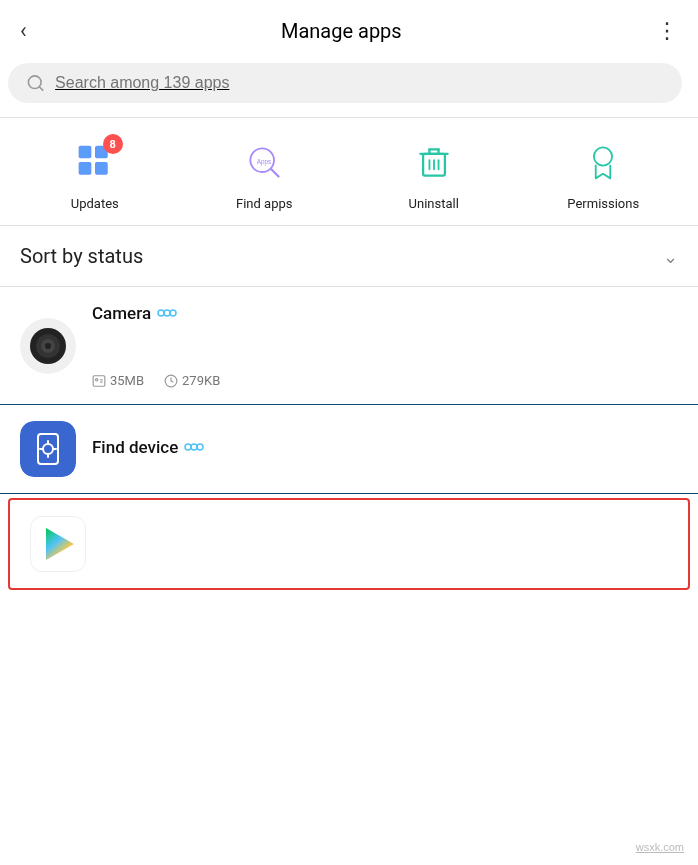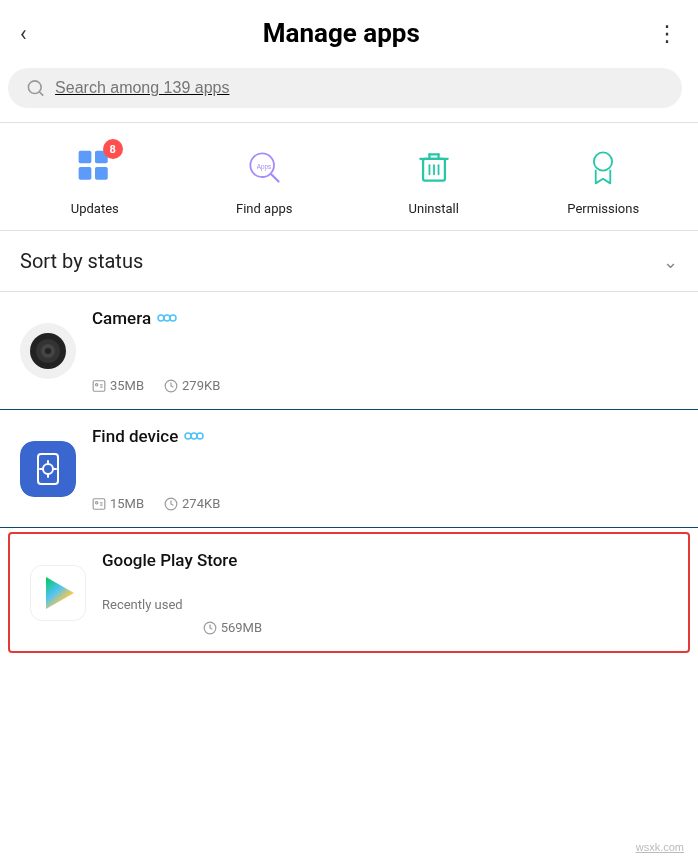--- a/index.html
+++ b/index.html
@@ -13,22 +13,22 @@
 
     
     .header {
       display: flex;
       align-items: center;
       justify-content: space-between;
       padding: 18px 20px 14px 20px;
       background: #fff;
     }
     .header-title {
-      font-size: 26px;
-      font-weight: bold;
+      font-size: 20px;
+      font-weight: normal;
       color: #000;
     }
     .header-icon {
       font-size: 22px;
       color: #333;
       cursor: pointer;
     }
 
     
     .search-bar-wrap {
@@ -359,68 +359,36 @@
       <div class="app-name-row">
         <span class="app-name">Find device</span>
         <span class="dots-indicator">
           <svg width="20" height="12" viewBox="0 0 20 12">
             <circle cx="4" cy="6" r="3" fill="none" stroke="#4fc3f7" stroke-width="1.5"></circle>
             <circle cx="10" cy="6" r="3" fill="none" stroke="#4fc3f7" stroke-width="1.5"></circle>
             <circle cx="16" cy="6" r="3" fill="none" stroke="#4fc3f7" stroke-width="1.5"></circle>
           </svg>
         </span>
       </div>
-      <div class="app-meta">
-        <span class="app-meta-item">
-          <svg width="14" height="14" viewBox="0 0 24 24" fill="none" stroke="#999" stroke-width="2">
-            <rect x="2" y="3" width="20" height="18" rx="2"></rect>
-              <circle cx="8" cy="10" r="2"></circle>
-              <path d="M14 10 h4M14 14 h4M8 14 h.01"></path>
-          </svg>
-          <span>15MB</span>
-        </span>
-        <span class="app-meta-item">
-          <svg width="14" height="14" viewBox="0 0 24 24" fill="none" stroke="#999" stroke-width="2">
-            <circle cx="12" cy="12" r="10"></circle>
-              <polyline points="12 6 12 12 16 14"></polyline>
-          </svg>
-          <span>274KB</span>
-        </span>
-      </div>
     </div>
   </div>
 
   <div class="app-item highlighted">
     <div class="app-icon-wrap" style="border-radius:12px; background:#fff; border:1px solid #eee;">
 
       <svg width="40" height="40" viewBox="0 0 40 40" fill="none">
 
         <polygon points="8,4 36,20 8,36" fill="url(#playGrad)"></polygon>
         <defs>
           <linearGradient id="playGrad" x1="8" y1="4" x2="36" y2="36" gradientUnits="userSpaceOnUse">
             <stop offset="0%" stop-color="#00c853"></stop>
             <stop offset="40%" stop-color="#4fc3f7"></stop>
             <stop offset="70%" stop-color="#f7c948"></stop>
             <stop offset="100%" stop-color="#ff5722"></stop>
           </linearGradient>
         </defs>
       </svg>
     </div>
-    <div class="app-info">
-      <div class="app-name-row">
-        <span class="app-name">Google Play Store</span>
-      </div>
-      <div class="app-meta">
-        <span class="app-status">Recently used</span>
-        <span class="app-meta-item">
-          <svg width="14" height="14" viewBox="0 0 24 24" fill="none" stroke="#999" stroke-width="2">
-            <circle cx="12" cy="12" r="10"></circle>
-              <polyline points="12 6 12 12 16 14"></polyline>
-          </svg>
-          <span>569MB</span>
-        </span>
-      </div>
-    </div>
   </div>
 
 </div>
 
 <div class="watermark">wsxk.com</div>
 
 </body></html>

